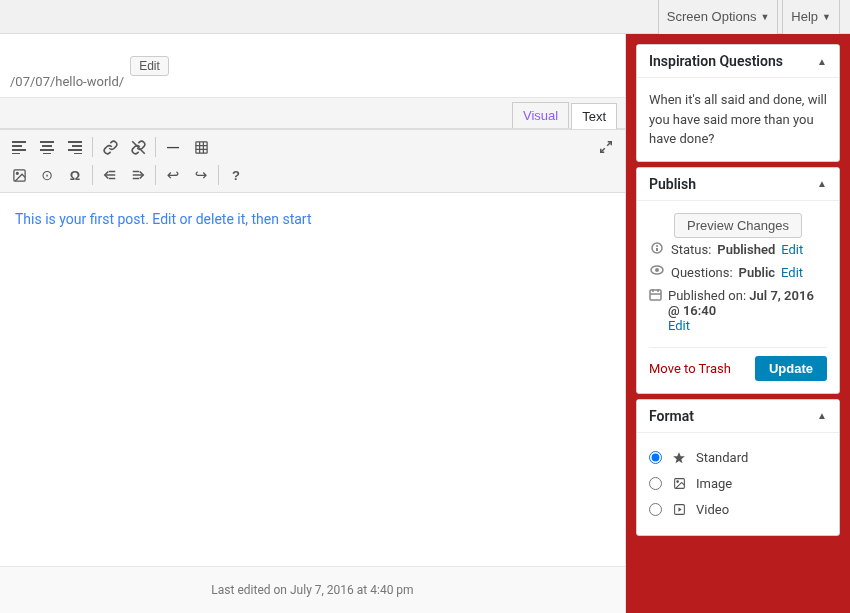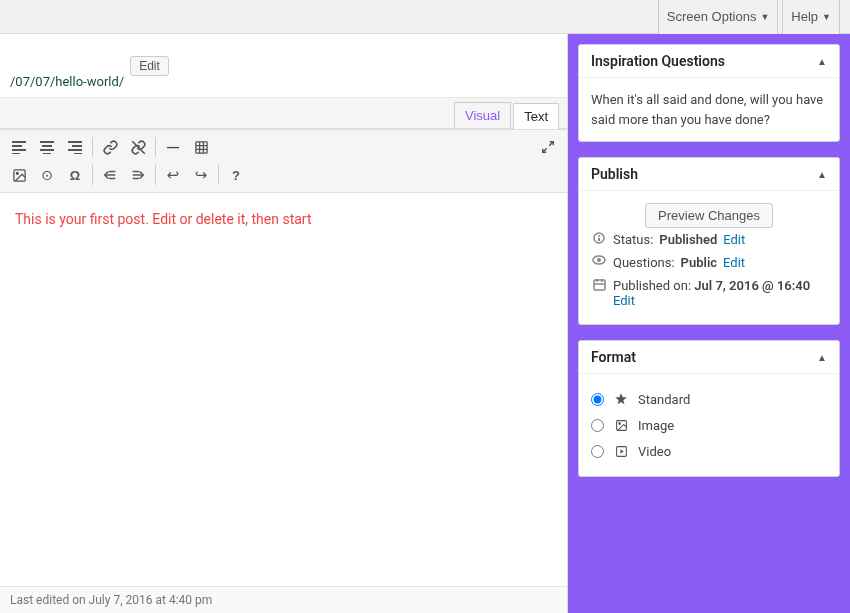--- a/index.html
+++ b/index.html
@@ -54,21 +54,21 @@
     .permalink-bar {
       padding: 8px 10px;
       background: #fff;
       border-bottom: 1px solid #e5e5e5;
       display: flex;
       align-items: center;
       gap: 6px;
       font-size: 13px;
     }
     .permalink-url {
-      color: #14532d;
+      color: #737373;
       font-size: 13px;
       margin-top: 32px;
     }
     .edit-btn {
       background: #f7f7f7;
       border: 1px solid #ccc;
       border-radius: 3px;
       padding: 2px 8px;
       font-size: 12px;
       cursor: pointer;
@@ -136,44 +136,44 @@
       background: #ccc;
       margin: 0 2px;
     }
 
     
     .editor-content {
       flex: 1;
       padding: 15px;
       font-size: 14px;
       line-height: 1.6;
-      color: #ef4444;
+      color: #3b82f6;
       background: #fff;
       overflow-y: auto;
     }
 
     
     .editor-footer {
       border-top: 1px solid #e5e5e5;
-      padding: 6px 10px;
+      padding: 16px 10px;
       font-size: 12px;
       color: #777;
-      text-align: left;
+      text-align: center;
       background: #f9f9f9;
     }
 
     
     .sidebar {
-      width: 282px;
-      background: #8b5cf6;
+      width: 224px;
+      background: #b91c1c;
       overflow-y: auto;
       padding: 10px;
       display: flex;
       flex-direction: column;
-      gap: 15px;
+      gap: 5px;
     }
 
     
     .metabox {
       background: #fff;
       border: 1px solid #ccd0d4;
       border-radius: 3px;
     }
     .metabox-header {
       display: flex;
@@ -479,20 +479,24 @@
               </svg>
           </span>
           <div>
             <span>Published on:</span>
             <strong>Jul 7, 2016 @ 16:40</strong>
             <br>
             <a class="publish-link">Edit</a>
           </div>
         </div>
 
+        <div class="publish-footer">
+          <a class="trash-link">Move to Trash</a>
+          <button class="update-btn">Update</button>
+        </div>
       </div>
     </div>
 
     <div class="metabox">
       <div class="metabox-header">
         <span>Format</span>
         <span class="toggle-arrow">▲</span>
       </div>
       <div class="metabox-body">
         <div id="format-options-container">

